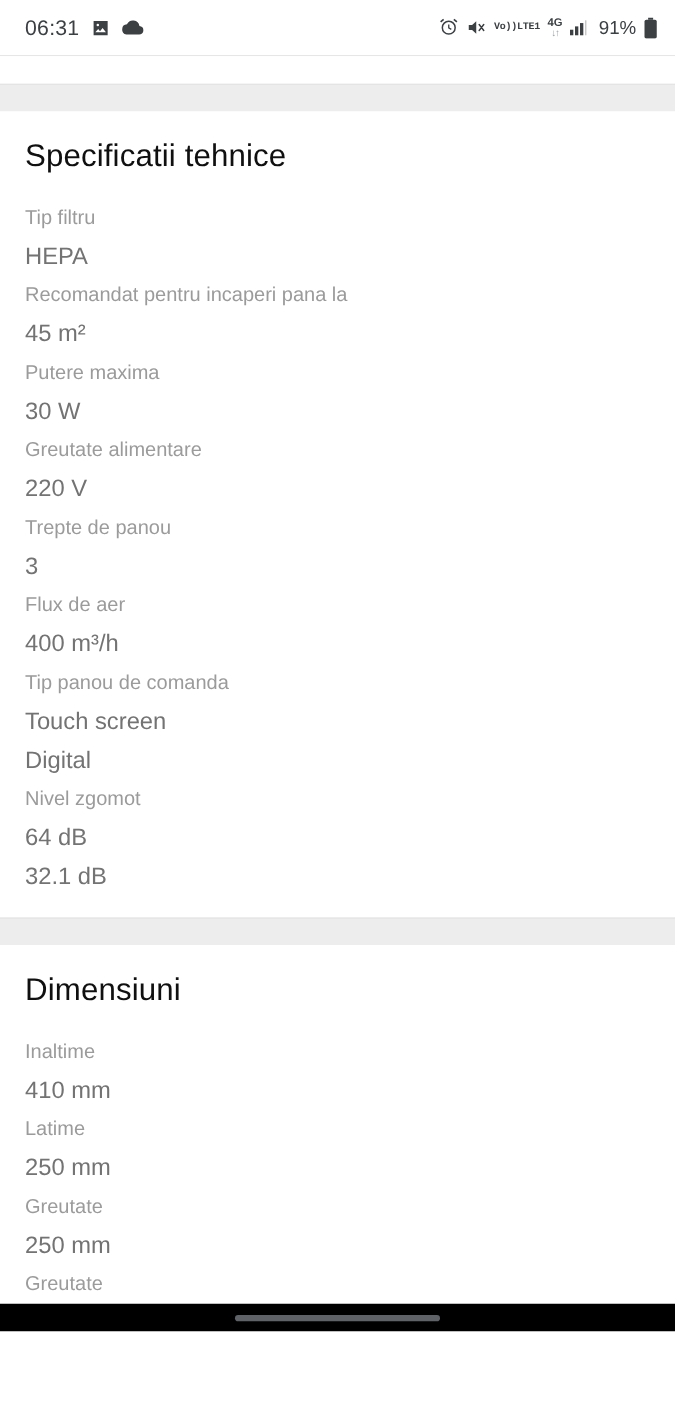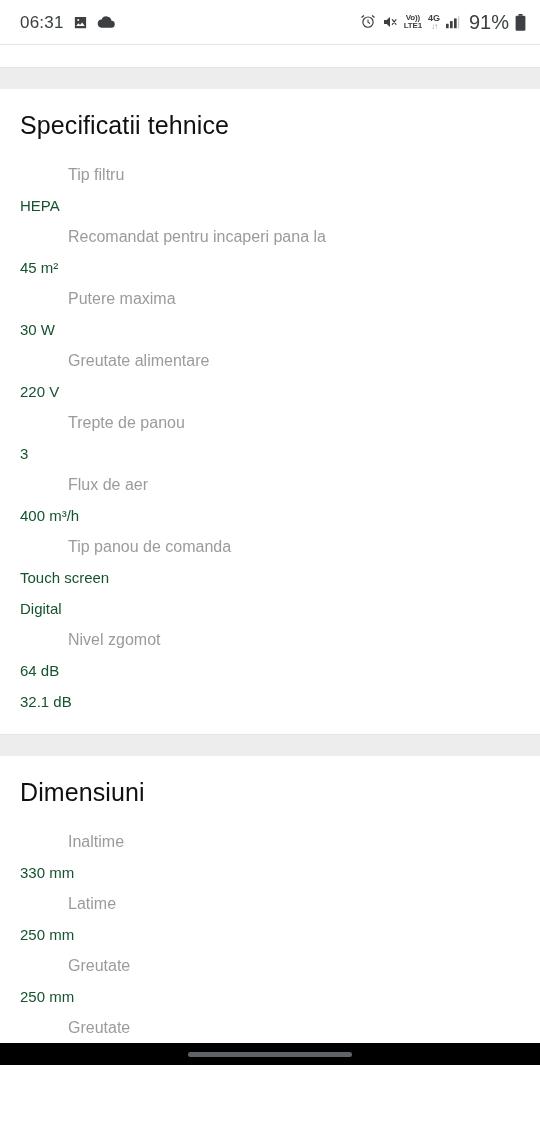--- a/index.html
+++ b/index.html
@@ -51,33 +51,34 @@
     align-items: center;
     gap: 6px;
   }
   .sb-icon {
     display: inline-flex;
     align-items: center;
     justify-content: center;
     color: #3c4043;
   }
   .sb-batterytext {
-    font-size: 20px;
+    font-size: 15px;
     color: #3c4043;
     line-height: 1;
     margin-left: 1px;
   }
   .volte-stack {
     display: inline-flex;
-    flex-direction: column;
+    flex-direction: row;
     align-items: center;
     justify-content: center;
     line-height: 1;
     color: #3c4043;
     font-weight: bold;
+    font-family: Liberation Mono, monospace;
   }
   .volte-stack .t {
     font-size: 8px;
     letter-spacing: -0.2px;
   }
   .volte-stack .b {
     font-size: 8px;
     letter-spacing: -0.2px;
   }
   .net-stack {
@@ -122,25 +123,24 @@
     padding: 19px 20px 0 20px;
   }
   .spec-row {
     margin-bottom: 0;
   }
   .spec-label {
     font-size: 16px;
     color: #9b9b9b;
     line-height: 31px;
     white-space: nowrap;
-    margin-left: 48px;
   }
   .spec-value {
-    font-size: 15px;
-    color: #14532d;
+    font-size: 19px;
+    color: #737373;
     line-height: 31px;
     white-space: nowrap;
   }
 
   
   .navbar {
     flex: 0 0 22px;
     height: 22px;
     background: #000000;
     display: flex;
@@ -270,21 +270,21 @@
 
     <div style="height:17px"></div>
     <div class="band"></div>
 
     <div>
       <div class="section-title">Dimensiuni</div>
       <div class="spec-list">
 
         <div class="spec-row">
           <div class="spec-label">Inaltime</div>
-          <div class="spec-value">330 mm</div>
+          <div class="spec-value">410 mm</div>
         </div>
 
         <div class="spec-row">
           <div class="spec-label">Latime</div>
           <div class="spec-value">250 mm</div>
         </div>
 
         <div class="spec-row">
           <div class="spec-label">Greutate</div>
           <div class="spec-value">250 mm</div>

